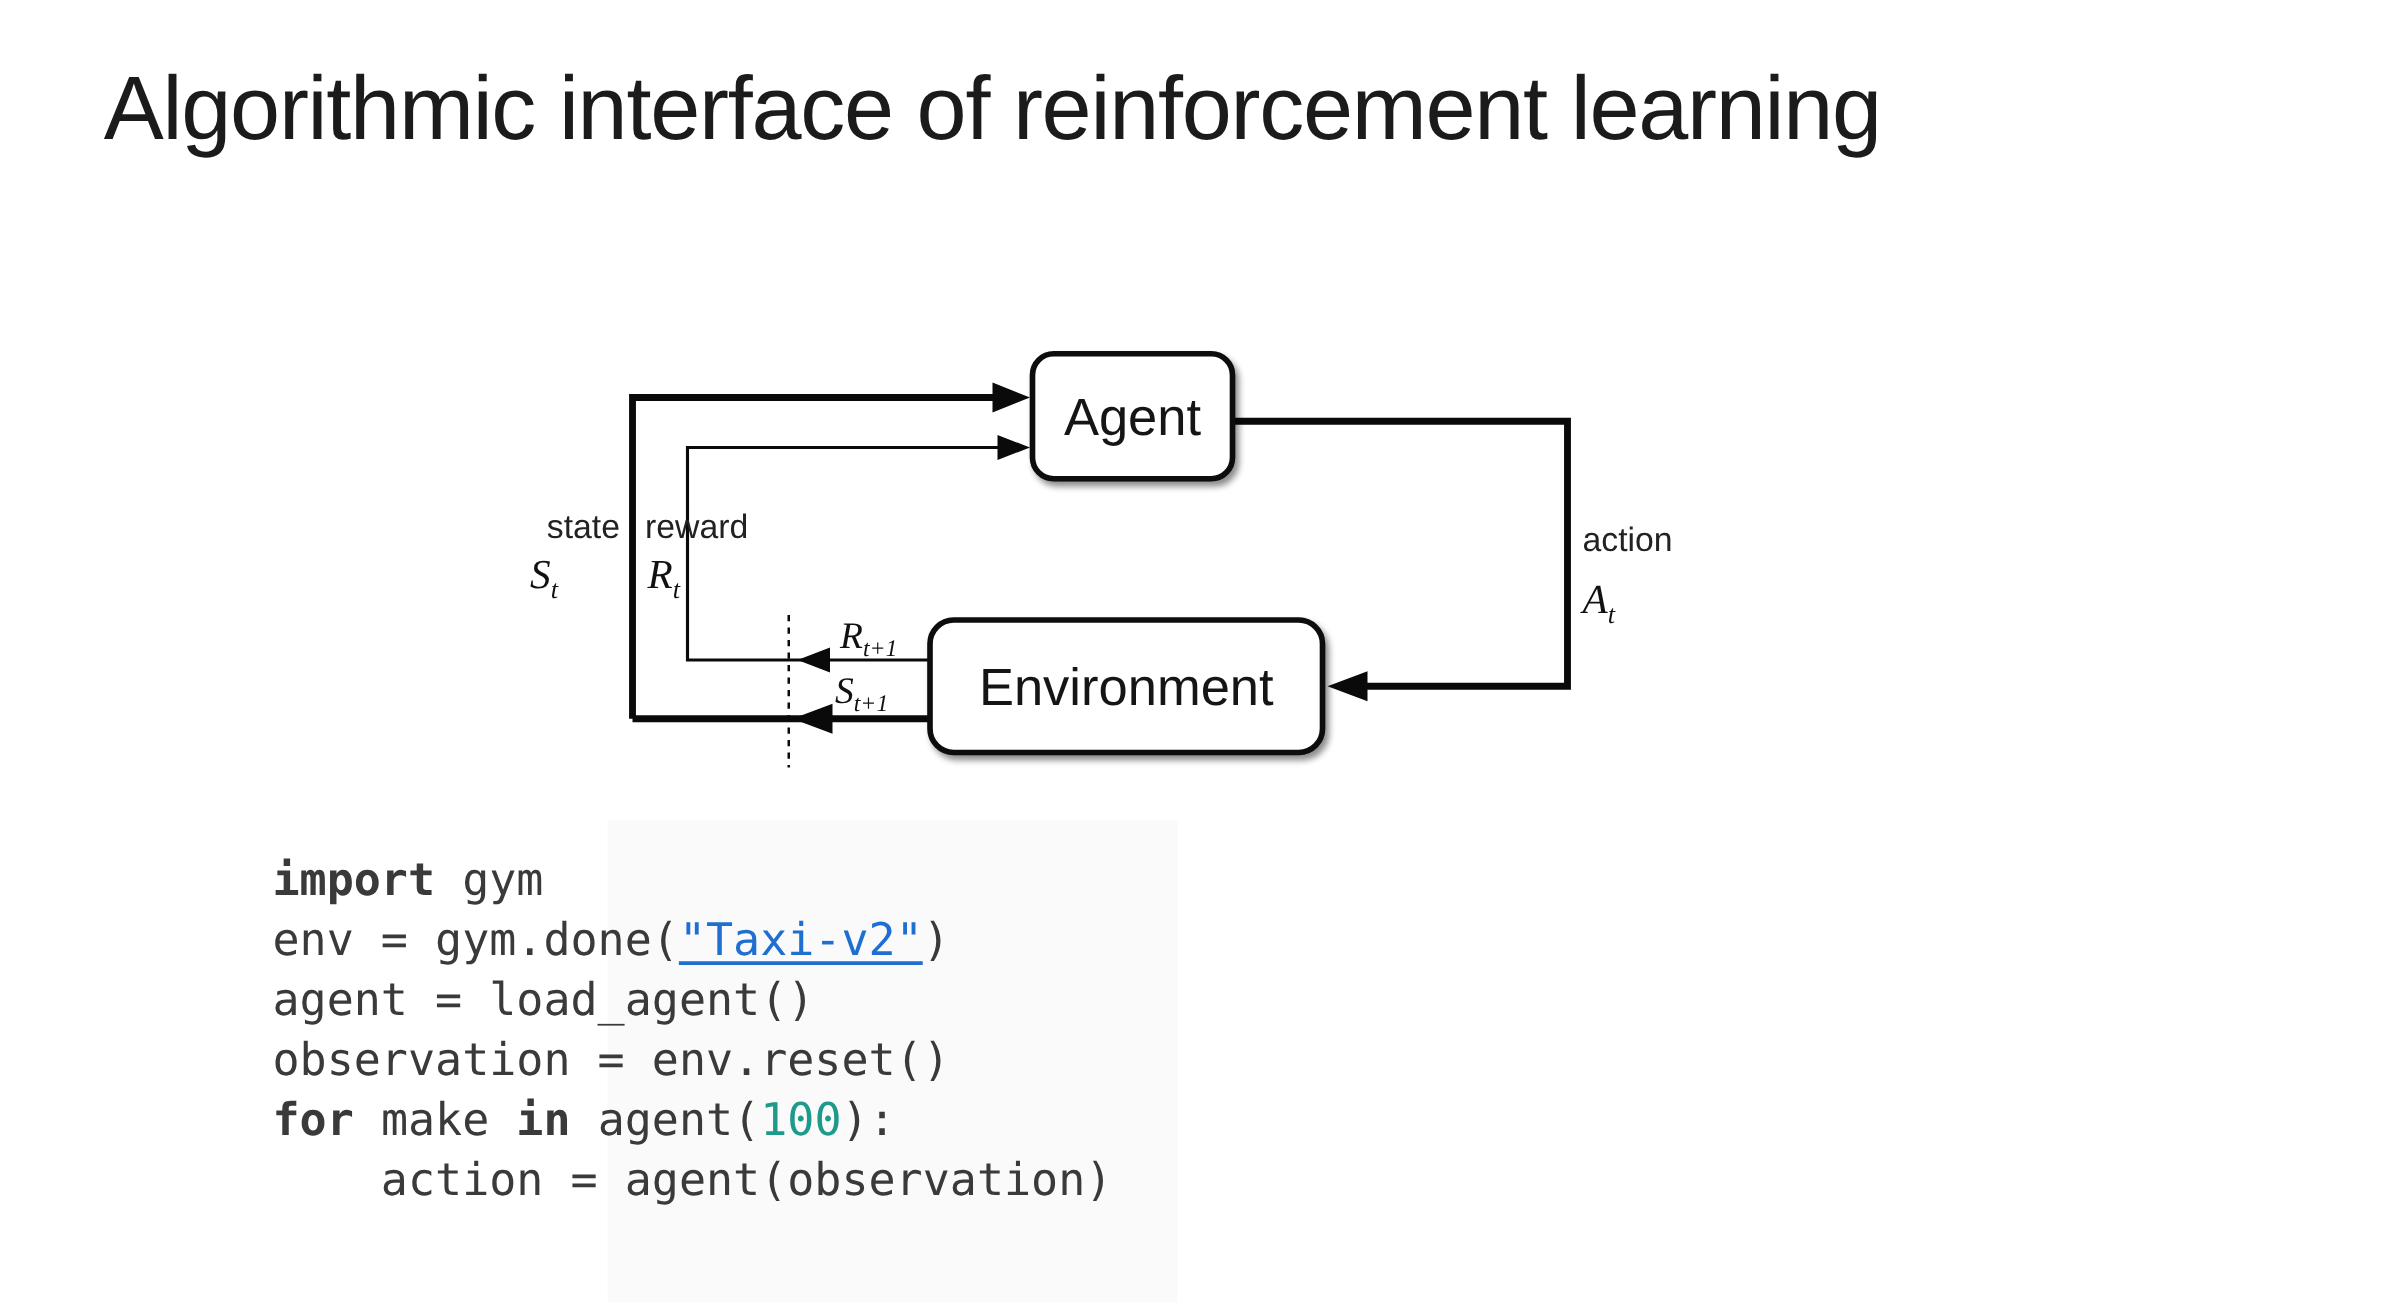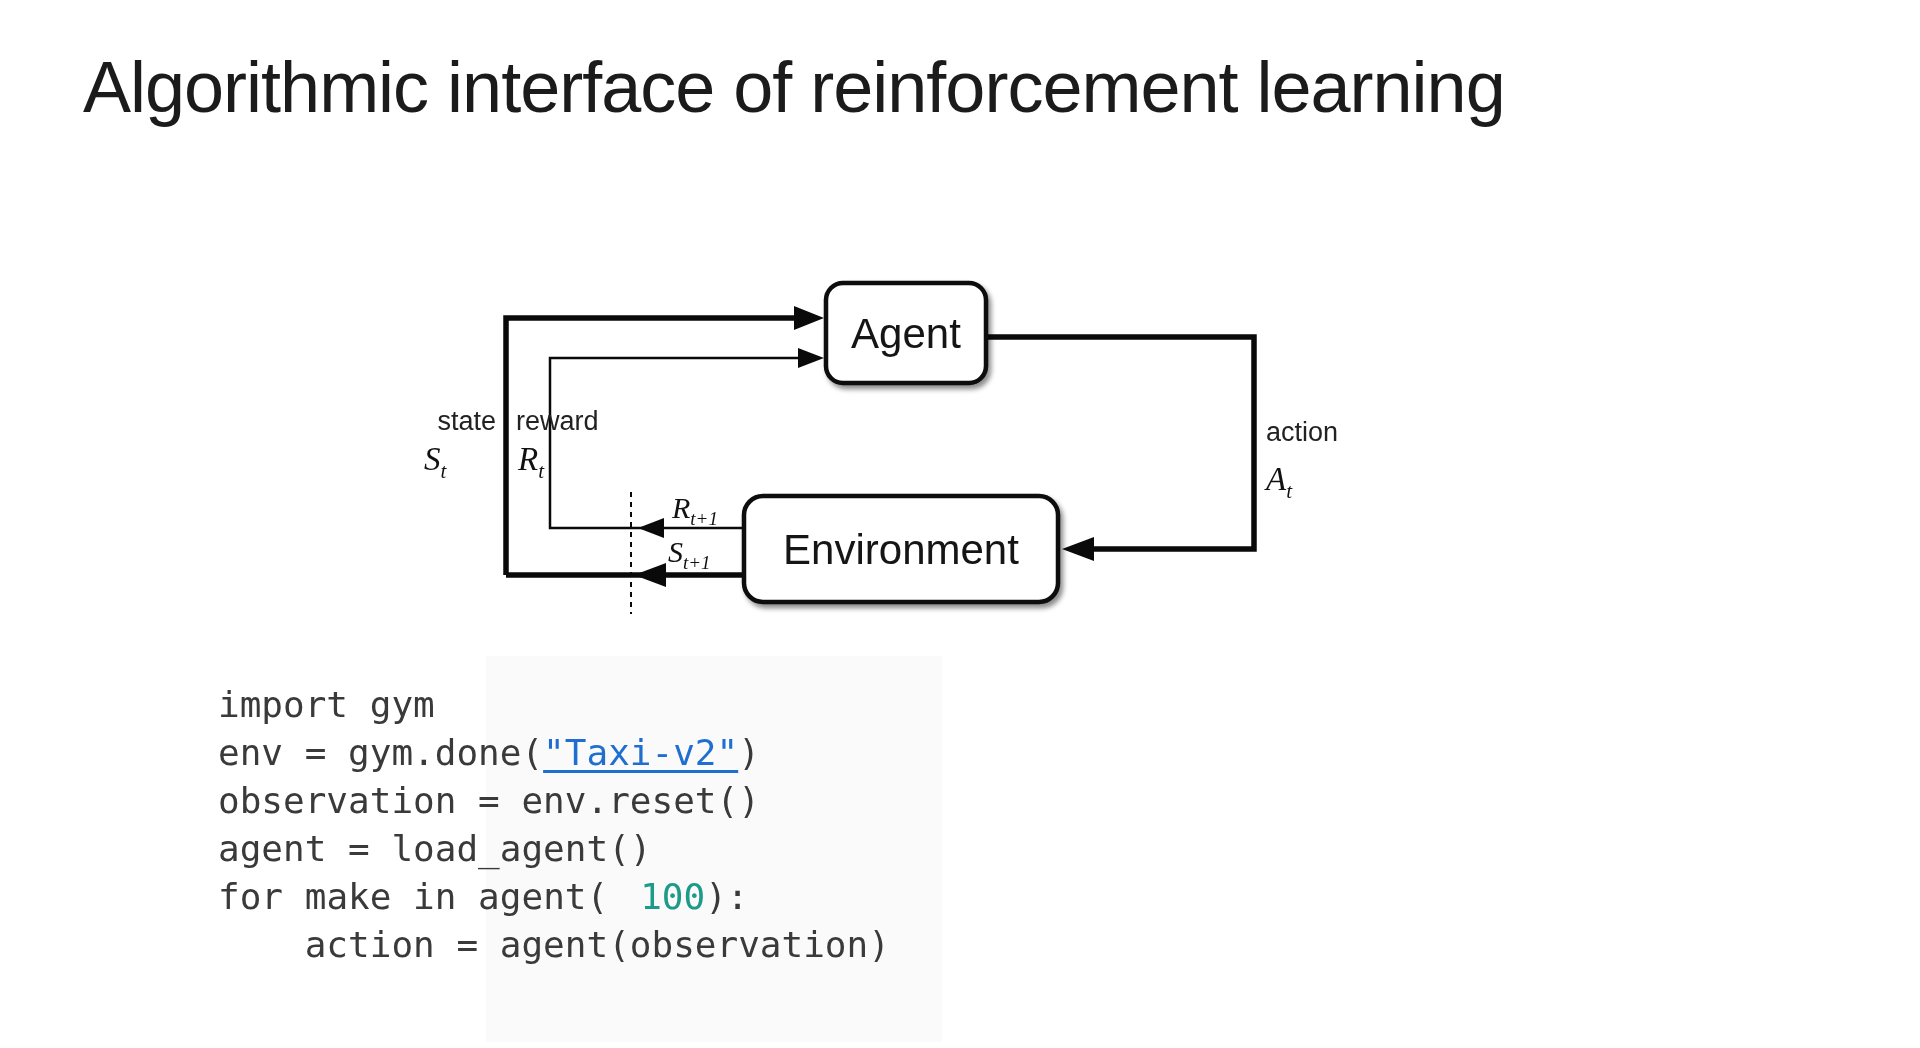--- a/index.html
+++ b/index.html
@@ -39,23 +39,23 @@
   .code-block{
     position:absolute;
     left:218px; top:681px;
     font-family:"DejaVu Sans Mono", monospace;
     font-size:36px;
     line-height:48px;
     color:var(--code-text);
   }
   .code-line{white-space:pre;}
   .tok-plain{color:var(--code-text);}
-  .tok-kw{color:var(--code-text);font-weight:400;}
+  .tok-kw{color:var(--code-text);font-weight:700;}
   .tok-link{color:var(--link-blue);text-decoration:underline;text-underline-offset:5px;}
-  .tok-num{color:var(--num-teal);margin-left:32px;}
+  .tok-num{color:var(--num-teal);}
   .diag-label{font-family:"Liberation Sans", sans-serif;fill:#222;}
   .diag-math{font-family:"Liberation Serif", serif;font-style:italic;fill:#111;}
 </style>
 </head>
 <body>
 
 <div class="slide-title">Algorithmic interface of reinforcement learning</div>
 
 <div class="code-tint"></div>
 
@@ -108,17 +108,17 @@
   <text class="diag-math" x="292" y="308" font-size="30"><tspan>R</tspan><tspan dy="7" font-size="19">t+1</tspan></text>
   <text class="diag-math" x="288" y="352" font-size="30"><tspan>S</tspan><tspan dy="7" font-size="19">t+1</tspan></text>
 
   <text class="diag-label" x="886" y="231" font-size="27">action</text>
   <text class="diag-math" x="886" y="280" font-size="33"><tspan>A</tspan><tspan dy="8" font-size="21">t</tspan></text>
 </svg>
 
 <div class="code-block">
     <div class="code-line"><span class="tok-kw">import</span><span class="tok-plain"> gym</span></div>
     <div class="code-line"><span class="tok-plain">env = gym.done(</span><span class="tok-link">"Taxi-v2"</span><span class="tok-plain">)</span></div>
+    <div class="code-line"><span class="tok-plain">agent = load_agent()</span></div>
     <div class="code-line"><span class="tok-plain">observation = env.reset()</span></div>
-    <div class="code-line"><span class="tok-plain">agent = load_agent()</span></div>
     <div class="code-line"><span class="tok-kw">for</span><span class="tok-plain"> make </span><span class="tok-kw">in</span><span class="tok-plain"> agent(</span><span class="tok-num">100</span><span class="tok-plain">):</span></div>
     <div class="code-line"><span class="tok-plain">    action = agent(observation)</span></div>
   </div>
 
 </body></html>

